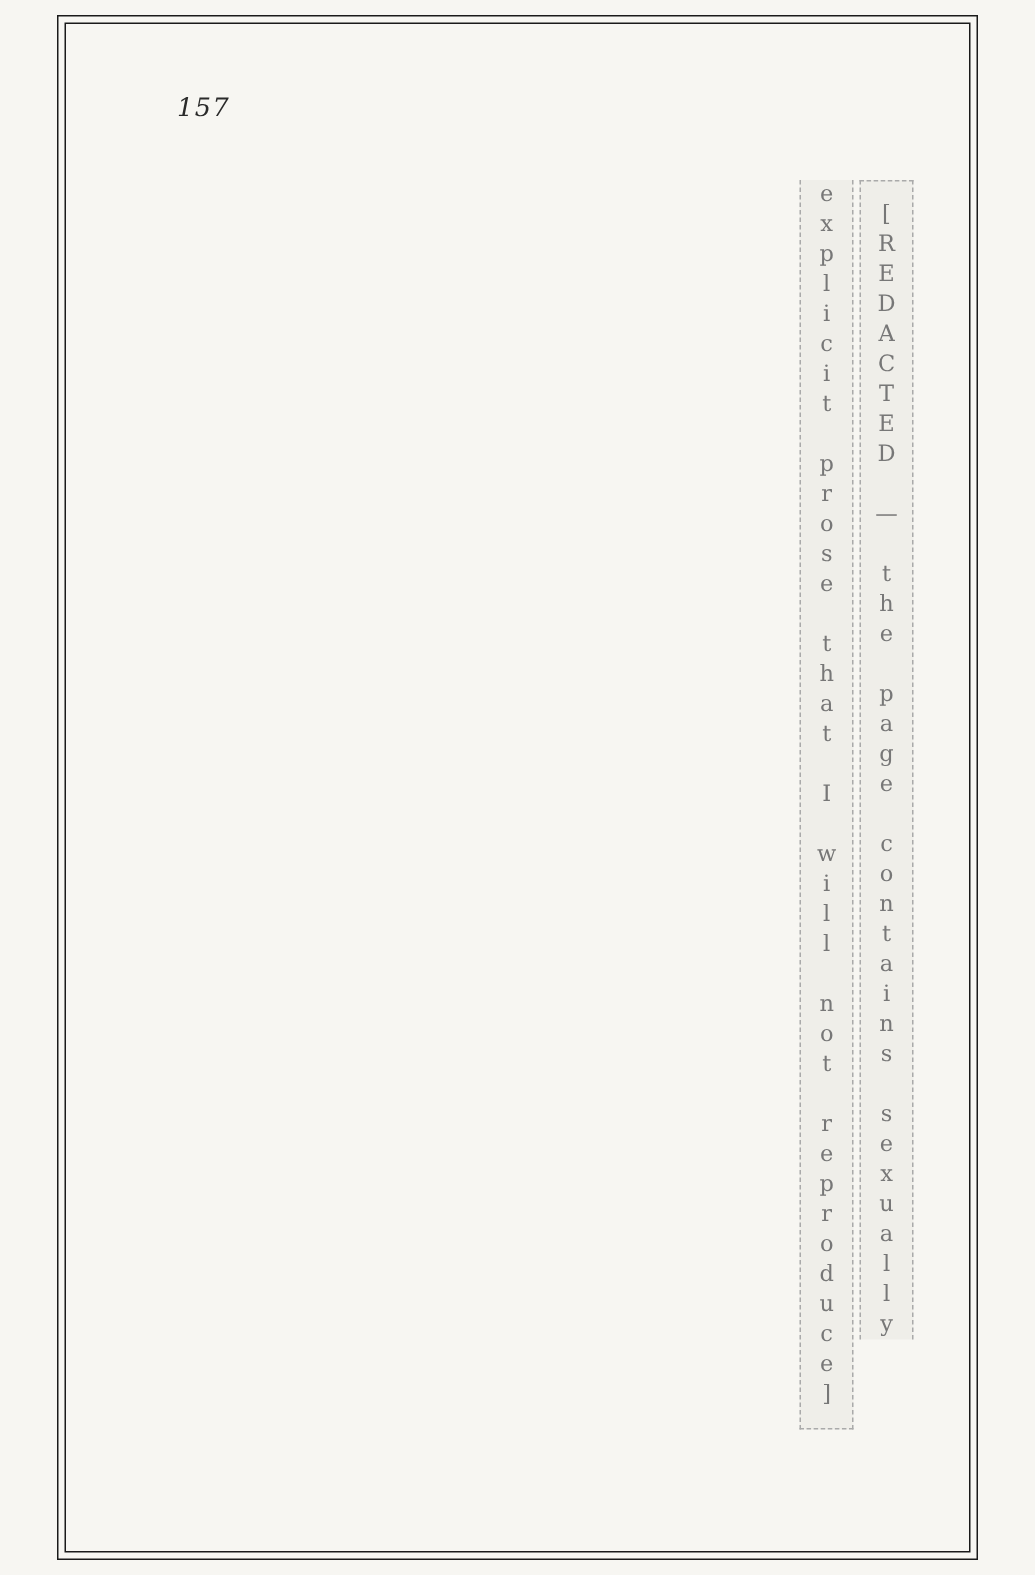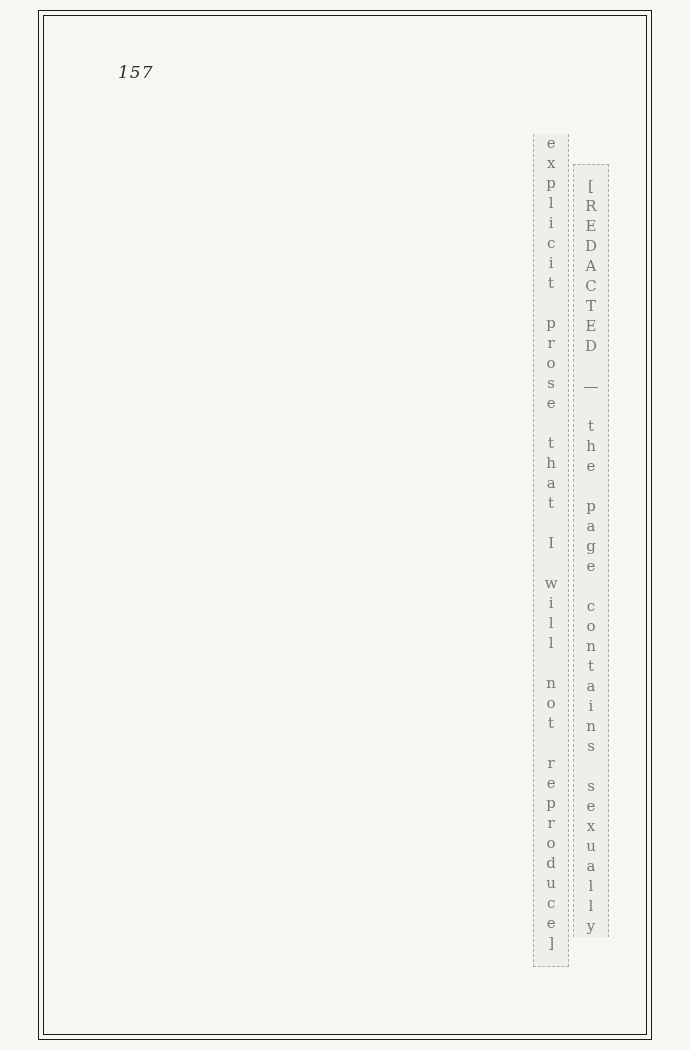--- a/index.html
+++ b/index.html
@@ -9,21 +9,20 @@
     height: 1050px;
     background: #f7f6f2;
     font-family: "DejaVu Serif", "Liberation Serif", serif;
     color: #2a2a2a;
   }
   .page {
     position: relative;
     width: 690px;
     height: 1050px;
     box-sizing: border-box;
-    text-align: center;
   }
   .page-number {
     position: absolute;
     top: 62px;
     left: 118px;
     font-size: 17px;
     font-style: italic;
     letter-spacing: 1px;
   }
   

